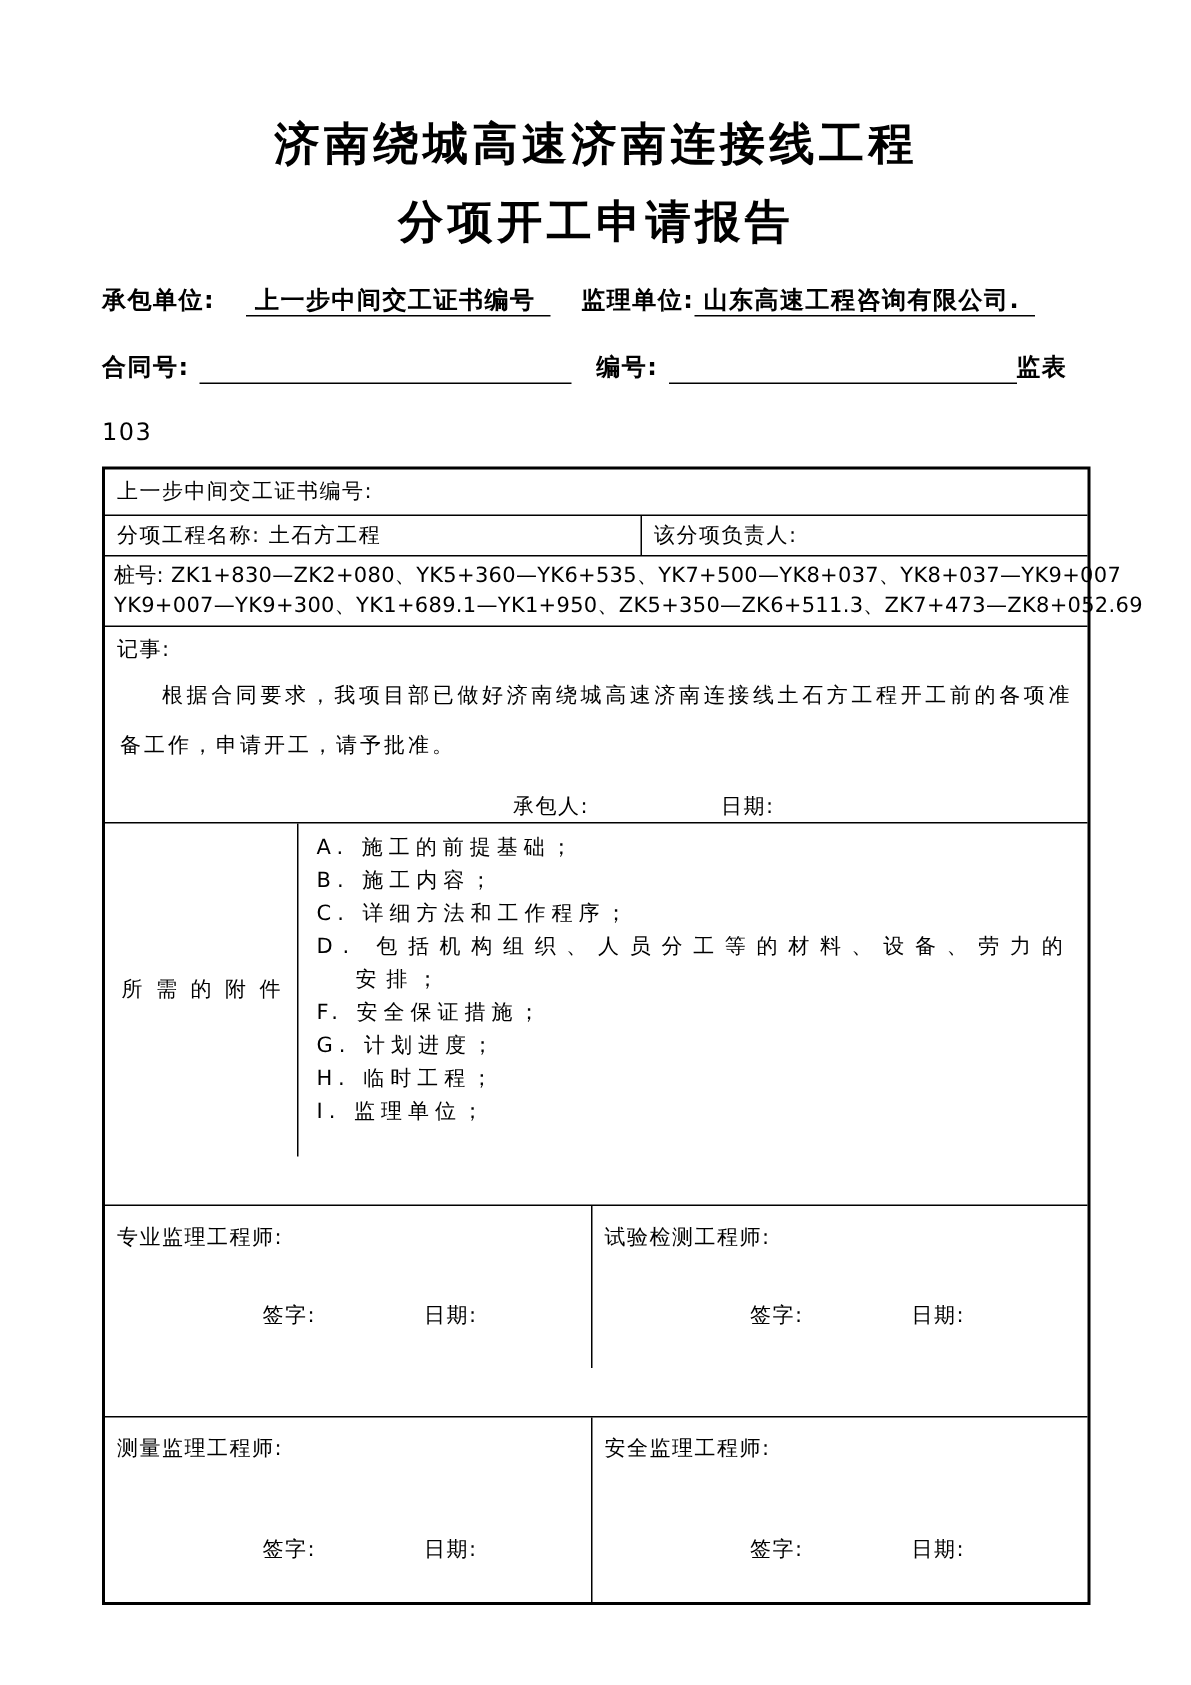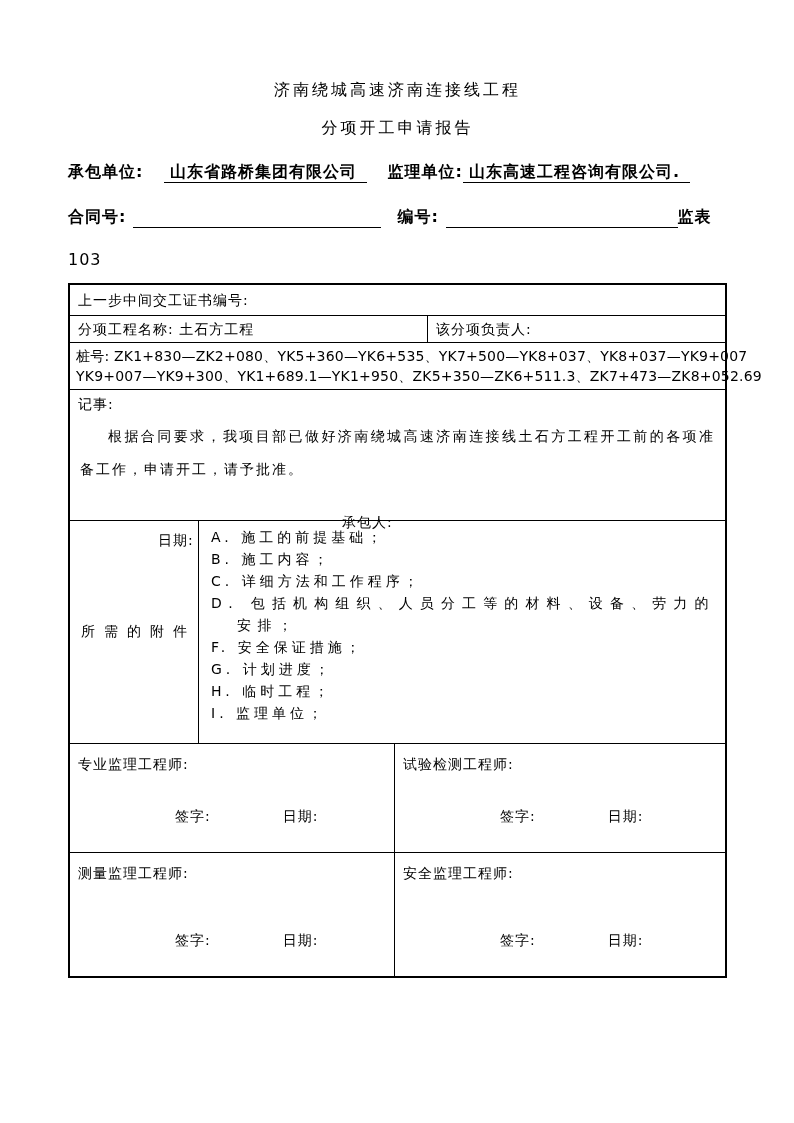--- a/index.html
+++ b/index.html
@@ -13,22 +13,22 @@
     position: relative;
     width: 794px;
     height: 1123px;
     background: #ffffff;
     box-sizing: border-box;
     padding: 82px 67px 0 68px;
     overflow: hidden;
   }
   .title {
     text-align: center;
-    font-weight: normal;
-    font-size: 16px;
+    font-weight: bold;
+    font-size: 30px;
     letter-spacing: 3px;
     line-height: 1;
     margin: 0;
   }
   .title.second { margin-top: 22px; }
   .units-line {
     margin-top: 26px;
     font-size: 16px;
     font-weight: bold;
     letter-spacing: 1px;
@@ -95,24 +95,23 @@
   .r4 { height: 131px; padding: 4px 0 0 0; }
   .r4 .notes-label { padding: 2px 8px; letter-spacing: 1px; }
   .r4 .notes-text {
     margin: 4px 10px 0 10px;
     text-indent: 2em;
     line-height: 33px;
     letter-spacing: 2px;
     text-align: justify;
   }
   .r4 .contractor-sign-line {
-    margin-top: 28px;
+    margin-top: 15px;
     display: flex;
     letter-spacing: 1px;
-    flex-direction: column;
   }
   .r4 .contractor-sign-line .lbl1 { margin-left: 272px; }
   .r4 .contractor-sign-line .lbl2 { margin-left: 88px; }
   .r5 { display: flex; height: 223px; }
   .att-left {
     box-sizing: border-box;
     width: 129px;
     border-right: 1px solid #000;
     display: flex;
     align-items: center;
@@ -125,21 +124,21 @@
     padding: 5px 10px 0 12px;
   }
   .att-item {
     line-height: 22px;
     letter-spacing: 4px;
     padding-left: 26px;
     text-indent: -26px;
     text-align: justify;
   }
   .att-item.wide { letter-spacing: 6.5px; }
-  .sig-grid { display: flex; }
+  .sig-grid { display: flex; margin-top: 32px; }
   .r6 { height: 109px; }
   .r7 { height: 124px; }
   .sig-cell {
     position: relative;
     box-sizing: border-box;
     flex: 1;
   }
   .sig-cell.first { width: 325px; flex: none; border-right: 1px solid #000; }
   .sig-title {
     padding: 12px 8px 0 8px;
@@ -158,21 +157,21 @@
 </head>
 <body>
 
 <div class="page">
 
   <h1 class="title">济南绕城高速济南连接线工程</h1>
   <h1 class="title second">分项开工申请报告</h1>
 
   <div class="units-line">
     <span>承包单位:</span>
-    <span class="gap-sm"></span><span class="u-line">山东省路桥集团有限公司</span>
+    <span class="gap-sm"></span><span class="u-line">上一步中间交工证书编号</span>
     <span class="gap-sm"></span><span>监理单位:</span><span class="u-line">山东高速工程咨询有限公司.</span>
   </div>
 
   <div class="contract-line">
     <span>合同号:</span>
     <span class="blank w1"></span>
     <span>编号:</span>
     <span class="blank w2"></span><span>监表</span>
   </div>
 

